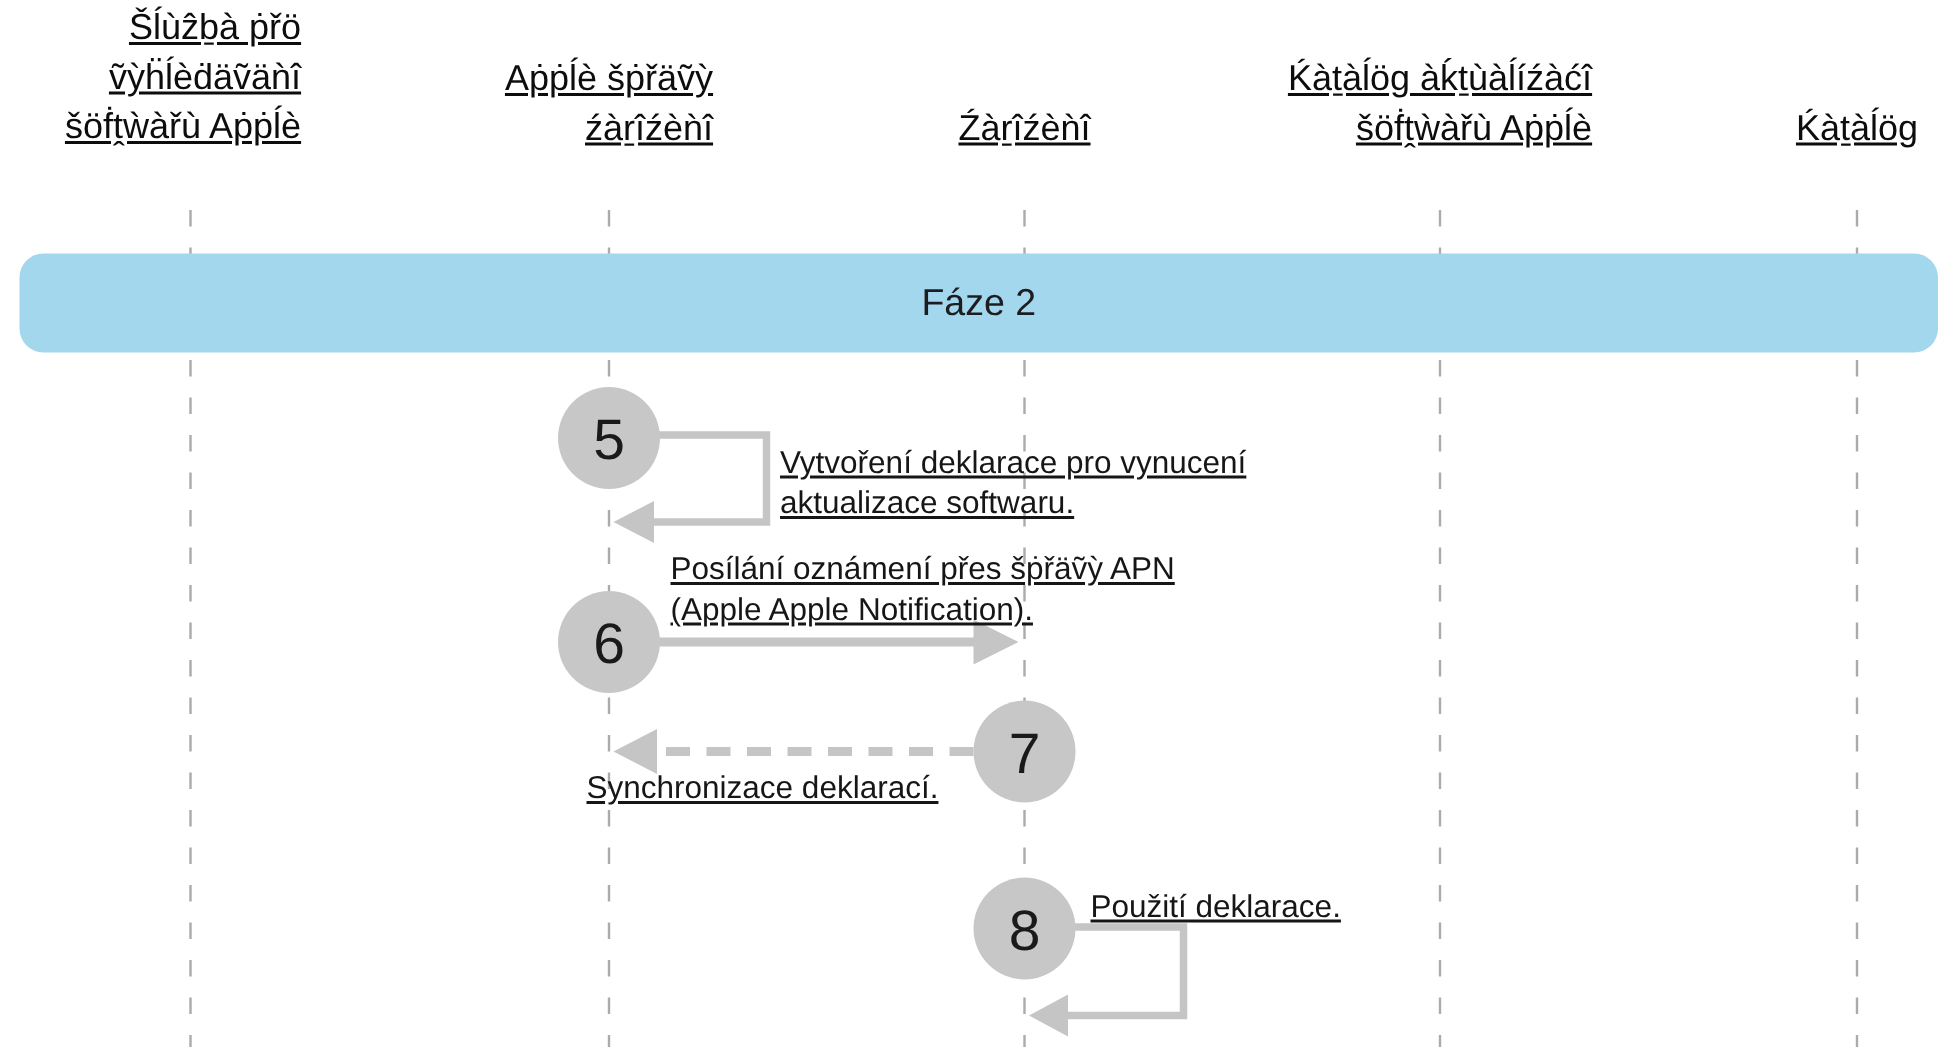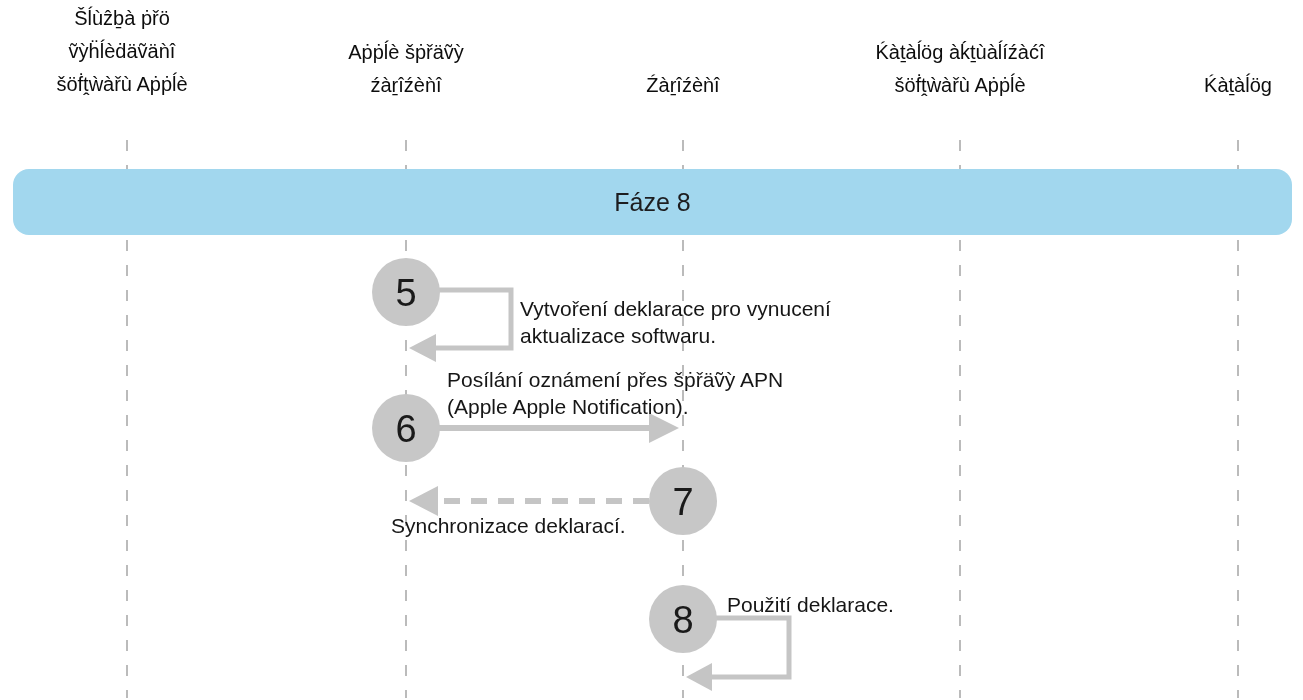--- a/index.html
+++ b/index.html
@@ -2,31 +2,31 @@
 <html><head>
 <meta charset="utf-8">
 <style>
   html,body{margin:0;padding:0;background:#ffffff;}
   .stage{
     position:relative;width:1303px;height:700px;background:#ffffff;overflow:hidden;
     font-family:"Liberation Sans","DejaVu Sans",sans-serif;color:#111111;
   }
   .layer{position:absolute;left:0;top:0;}
   .lane-header{
-    position:absolute;transform:translateX(-50%);text-align:center;
-    font-size:20px;line-height:33px;color:#0d0d0d;white-space:nowrap;
+    position:absolute;transform:translateX(-50%);text-align:right;
+    font-size:24px;line-height:33px;color:#0d0d0d;white-space:nowrap;text-decoration:underline;
   }
   .phase-banner{
     position:absolute;left:13px;top:169px;width:1279px;height:66px;
     background:#a2d7ee;border-radius:16px;
     display:flex;align-items:center;justify-content:center;
     font-size:25px;color:#1d1d1f;
   }
   .caption{
-    position:absolute;font-size:21px;line-height:27px;color:#161616;white-space:nowrap;
+    position:absolute;font-size:21px;line-height:27px;color:#161616;white-space:nowrap;text-decoration:underline;
   }
   svg text.step-num{
     font-family:"Liberation Sans","DejaVu Sans",sans-serif;
     font-size:38px;fill:#1a1a1a;text-anchor:middle;
   }
 </style>
 </head>
 <body>
 
 <div class="stage">
@@ -82,21 +82,21 @@
   <div class="lane-header" style="left:960px;top:36px">
     <div>Ḱàṯàĺög àḱṯùàĺíźàćî</div>
     <div>šöḟṱẁàřù Aṗṗĺè</div>
   </div>
 
   <div class="lane-header" style="left:1238px;top:69px">
     <div>Ḱàṯàĺög</div>
   </div>
 
   <div class="phase-banner">
-    <span>Fáze 8</span>
+    <span>Fáze 2</span>
   </div>
 
   <div class="caption" style="left:520px;top:295px">
     <div>Vytvoření deklarace pro vynucení</div>
     <div>aktualizace softwaru.</div>
   </div>
 
   <div class="caption" style="left:447px;top:366px">
     <div>Posílání oznámení přes šṗřäṽỳ APN</div>
     <div>(Apple Apple Notification).</div>

